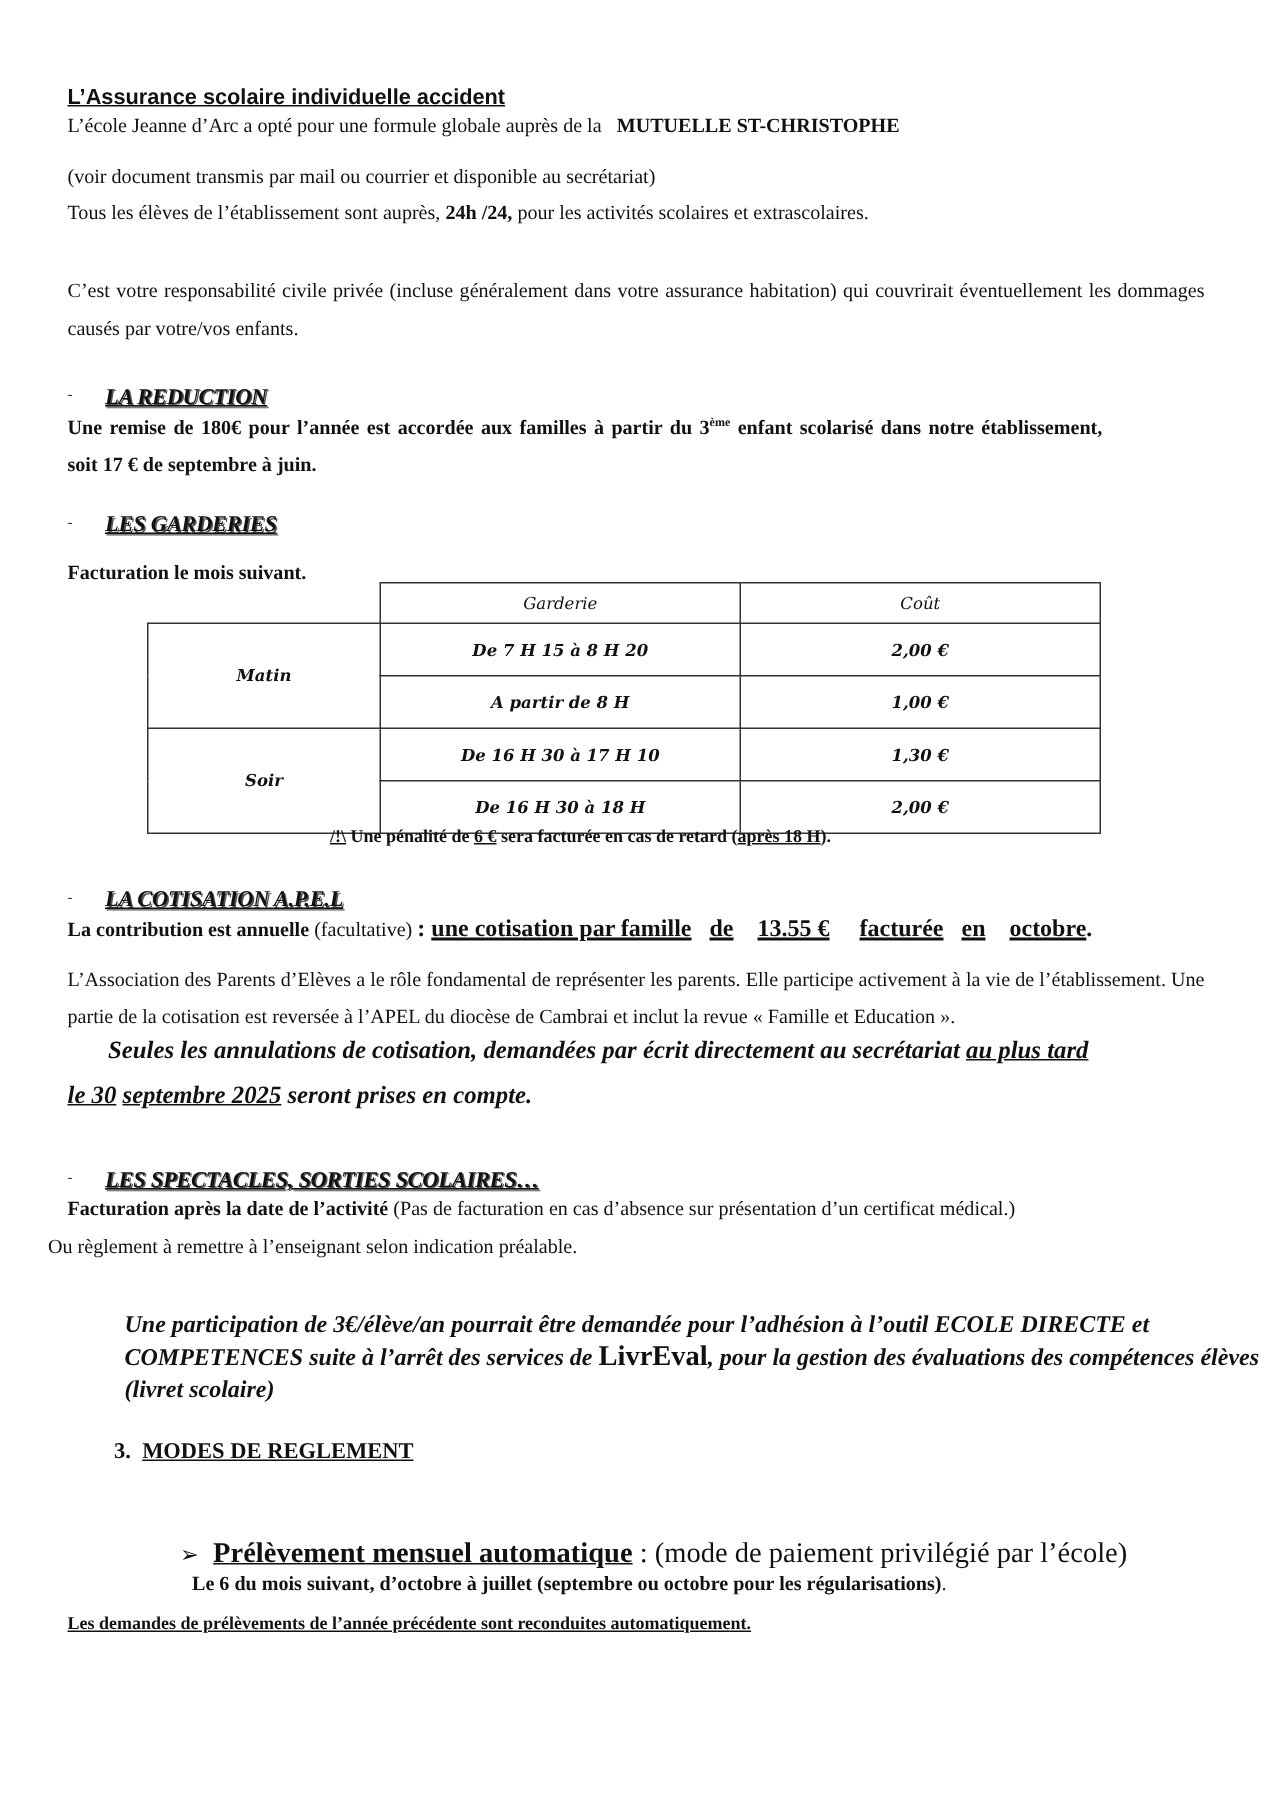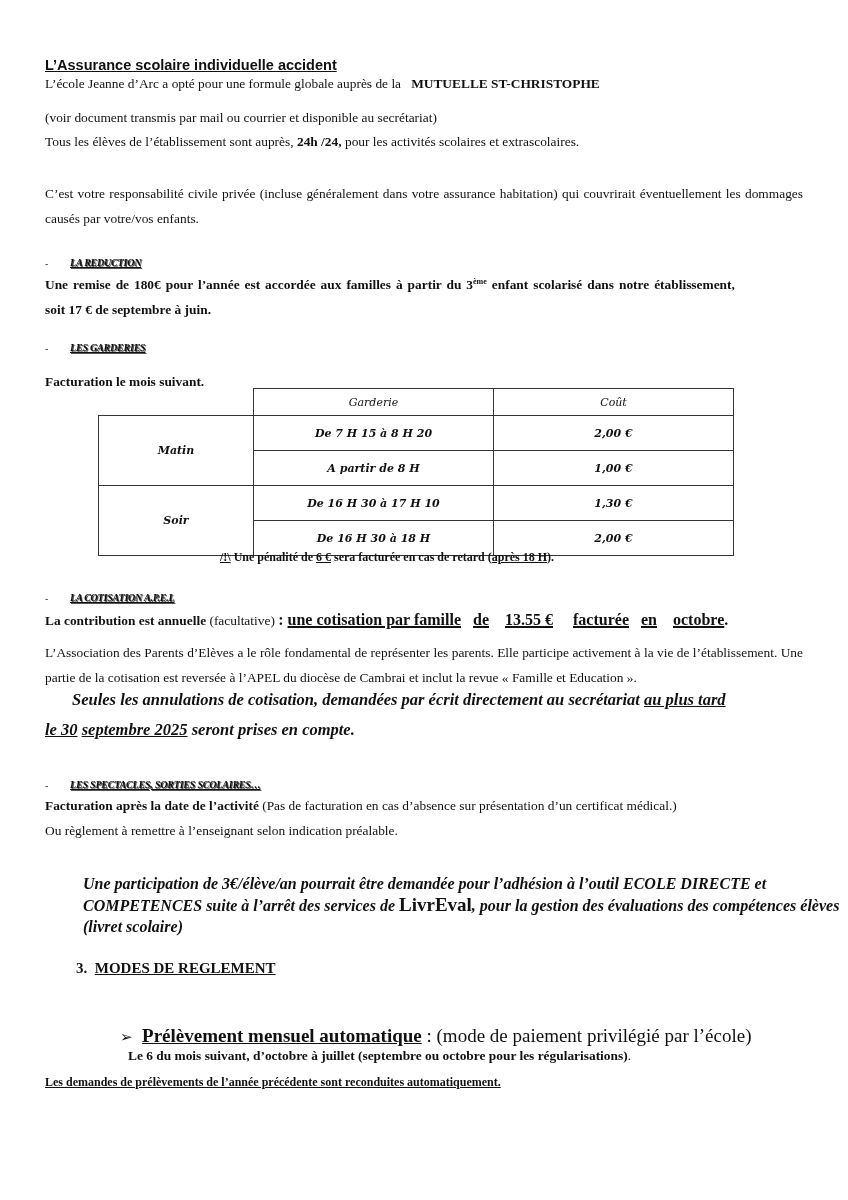--- a/index.html
+++ b/index.html
@@ -1,20 +1,20 @@
 <!DOCTYPE html>
 <html><head>
 <meta charset="utf-8">
 <style>
   html, body { margin: 0; padding: 0; background: #ffffff; }
   body { width: 848px; height: 1200px; position: relative; font-family: "Liberation Serif", serif; color: #111; overflow: hidden; }
   .abs { position: absolute; white-space: nowrap; }
   .t13 { font-size: 13.4px; }
   .title { font-family: "Liberation Sans", sans-serif; font-weight: bold; font-size: 14.5px; text-decoration: underline; }
-  .sechead { font-family: "Liberation Serif", serif; font-weight: bold; font-style: italic; font-size: 10px; text-decoration: underline; letter-spacing: -0.2px; text-shadow: 1px 1px 0 #555; }
+  .sechead { font-family: "Liberation Serif", serif; font-weight: bold; font-style: italic; font-size: 15px; text-decoration: underline; letter-spacing: -0.2px; text-shadow: 1px 1px 0 #555; }
   .dash { font-size: 10px; color: #333; }
   .b { font-weight: bold; }
   .u { text-decoration: underline; }
   .justify { text-align: justify; text-align-last: left; white-space: normal; }
   table.garderie { position: absolute; left: 98px; top: 388px; border-collapse: collapse; font-family: "DejaVu Serif", serif; font-style: italic; font-weight: bold; font-size: 11px; }
   table.garderie td { border: 1.3px solid #333; text-align: center; height: 32px; }
   table.garderie td.empty { border-left: none; border-top: none; }
   .c1 { width: 152px; } .c2 { width: 237px; } .c3 { width: 237px; }
   table.garderie tr.head td { height: 24px; font-weight: normal; }
   .big { font-size: 16px; }
@@ -88,21 +88,21 @@
 </div>
 <div class="abs bigi" style="left:45px;top:720px;">
   <span class="u"> le 30</span>&nbsp;<span class="u">septembre 2025</span><span>   seront prises en compte.</span>
 </div>
 
 <div class="abs dash" style="left:45px;top:780px;">-</div>
 <div class="abs sechead" style="left:70px;top:779px;">LES SPECTACLES, SORTIES SCOLAIRES…</div>
 <div class="abs t13" style="left:45px;top:798px;">
   <span class="b">Facturation après la date de l’activité</span><span> (Pas de facturation en cas d’absence sur présentation d’un certificat médical.)</span>
 </div>
-<div class="abs t13" style="left:45px;top:823px;text-align:center;">Ou règlement à remettre à l’enseignant selon indication préalable.</div>
+<div class="abs t13" style="left:32px;top:823px;text-align:center;">Ou règlement à remettre à l’enseignant selon indication préalable.</div>
 
 <div class="abs bigi" style="left:45px;top:873px;width:770px;white-space:normal;line-height:21px;font-size:16px;margin-left:38px;">
   <span>Une participation de 3€/élève/an pourrait être demandée pour l’adhésion à l’outil ECOLE DIRECTE et COMPETENCES suite à l’arrêt des services de </span><span style="font-style:normal;font-size:19px;">LivrEval</span><span>, pour la gestion des évaluations des compétences élèves (livret scolaire)</span>
 </div>
 
 <div class="abs b" style="left:76px;top:960px;font-size:15px;">
   <span>3.</span>&nbsp;&nbsp;<span class="u">MODES  DE  REGLEMENT </span>
 </div>
 <div class="abs" style="left:120px;top:1013px;font-size:19px;margin-top:12px;">
   <span style="font-size:15px;">➢</span>&nbsp;&nbsp;<span class="b u">Prélèvement mensuel automatique</span><span> : (mode de paiement privilégié par l’école)</span>

